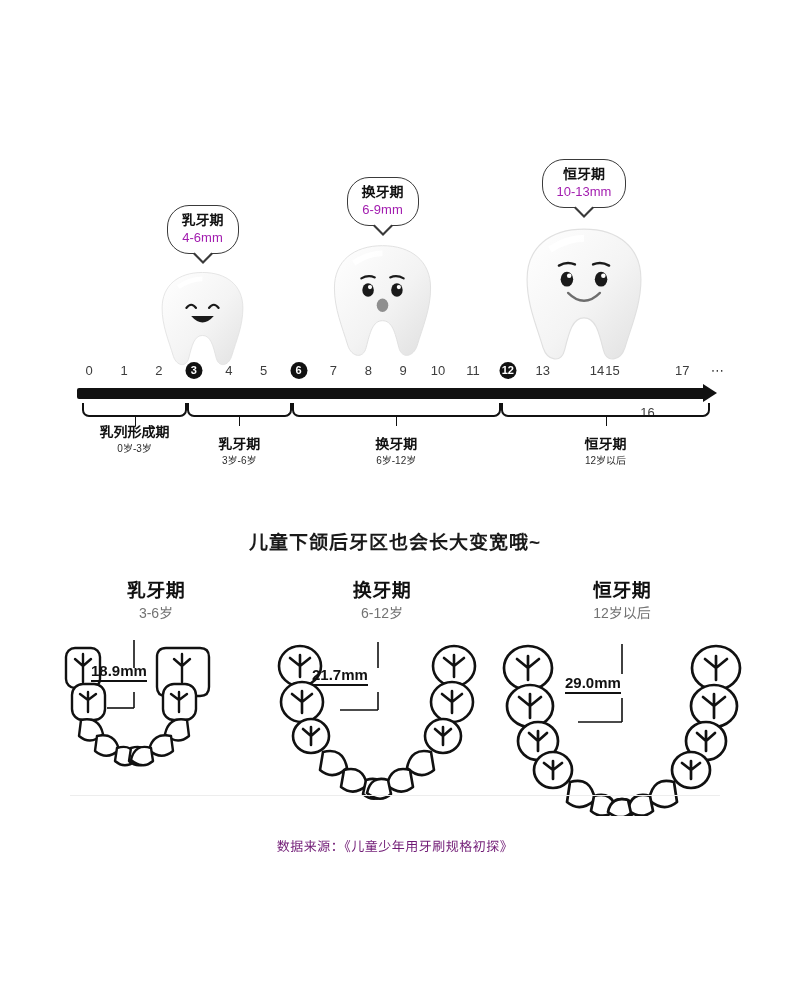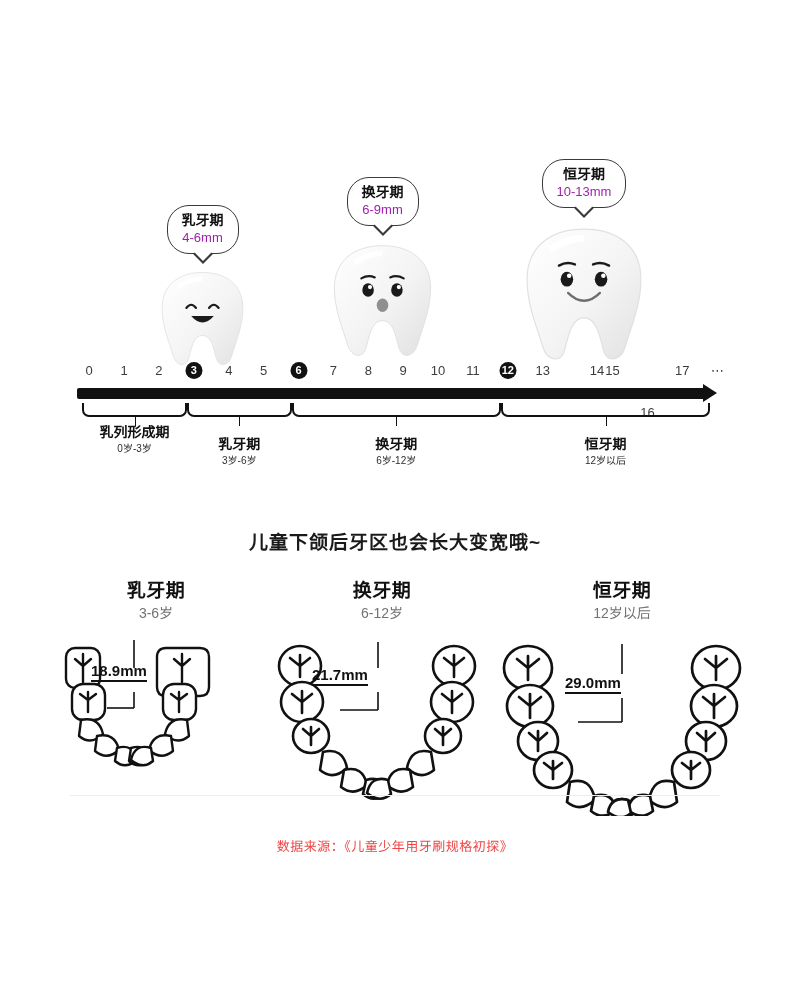--- a/index.html
+++ b/index.html
@@ -102,21 +102,21 @@
     border-bottom: 2.5px solid #111; padding-bottom: 1px; white-space: nowrap;
   }
 
   
   .divider {
     position: absolute; left: 70px; top: 795px; width: 650px; height: 1px;
     background: #ededed;
   }
   .footer-note {
     position: absolute; left: 0; top: 836px; width: 790px; text-align: center;
-    font-size: 13px; color: #ef4444; letter-spacing: .5px;
+    font-size: 13px; color: #701a75; letter-spacing: .5px;
   }
 </style>
 </head>
 <body>
 
 <div class="page">
 
 
   <div class="teeth-row">
 

